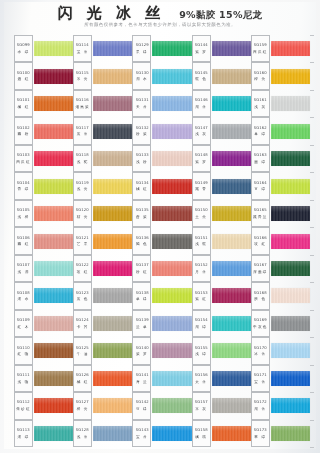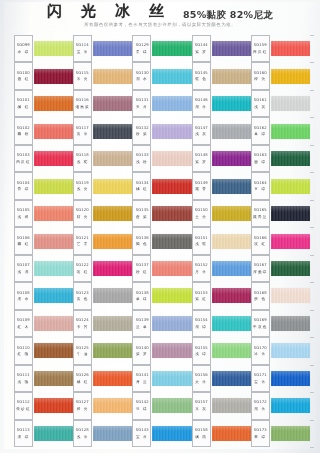--- a/index.html
+++ b/index.html
@@ -19,21 +19,21 @@
     position:absolute;left:4px;top:2px;width:312px;height:447px;
     background:linear-gradient(95deg,#eceef0 0%,#fdfdfc 8%,#ffffff 45%,#fafbfb 85%,#e9ecef 100%);
   }
   
   #header{position:relative;height:31px;}
   #title-row{
     display:flex;align-items:flex-end;justify-content:center;
     gap:14px;padding-top:3px;
   }
   #brand-title{
-    font-family:Liberation Mono, monospace;
+    font-family:Liberation Sans, sans-serif;
     font-size:15px;font-weight:bold;letter-spacing:5px;
     color:#2b2b2b;line-height:1;
     text-shadow:0 0 1px rgba(0,0,0,.35);
   }
   #composition{
     font-size:9.5px;font-weight:bold;color:#3a3a3a;
     letter-spacing:.3px;line-height:1;padding-bottom:1px;
   }
   #subtitle{
     text-align:center;font-size:4.4px;color:#8d8f92;
@@ -110,21 +110,21 @@
 </style>
 </head>
 <body>
 
 <div id="sheet">
   <div id="paper">
 
     <div id="header">
       <div id="title-row">
         <div id="brand-title">闪 光 冰 丝</div>
-        <div id="composition">85%黏胶 82%尼龙</div>
+        <div id="composition">9%黏胶 15%尼龙</div>
       </div>
       <div id="subtitle">所有颜色仅供参考，色卡与大货有少许差别，请以实际大货颜色为准。</div>
     </div>
 
     <div id="grid">
         <div class="col-group">
           <div class="row">
             <div class="label-cell">
               <div class="code">SG099</div>
               <div class="cname">水 绿</div>

